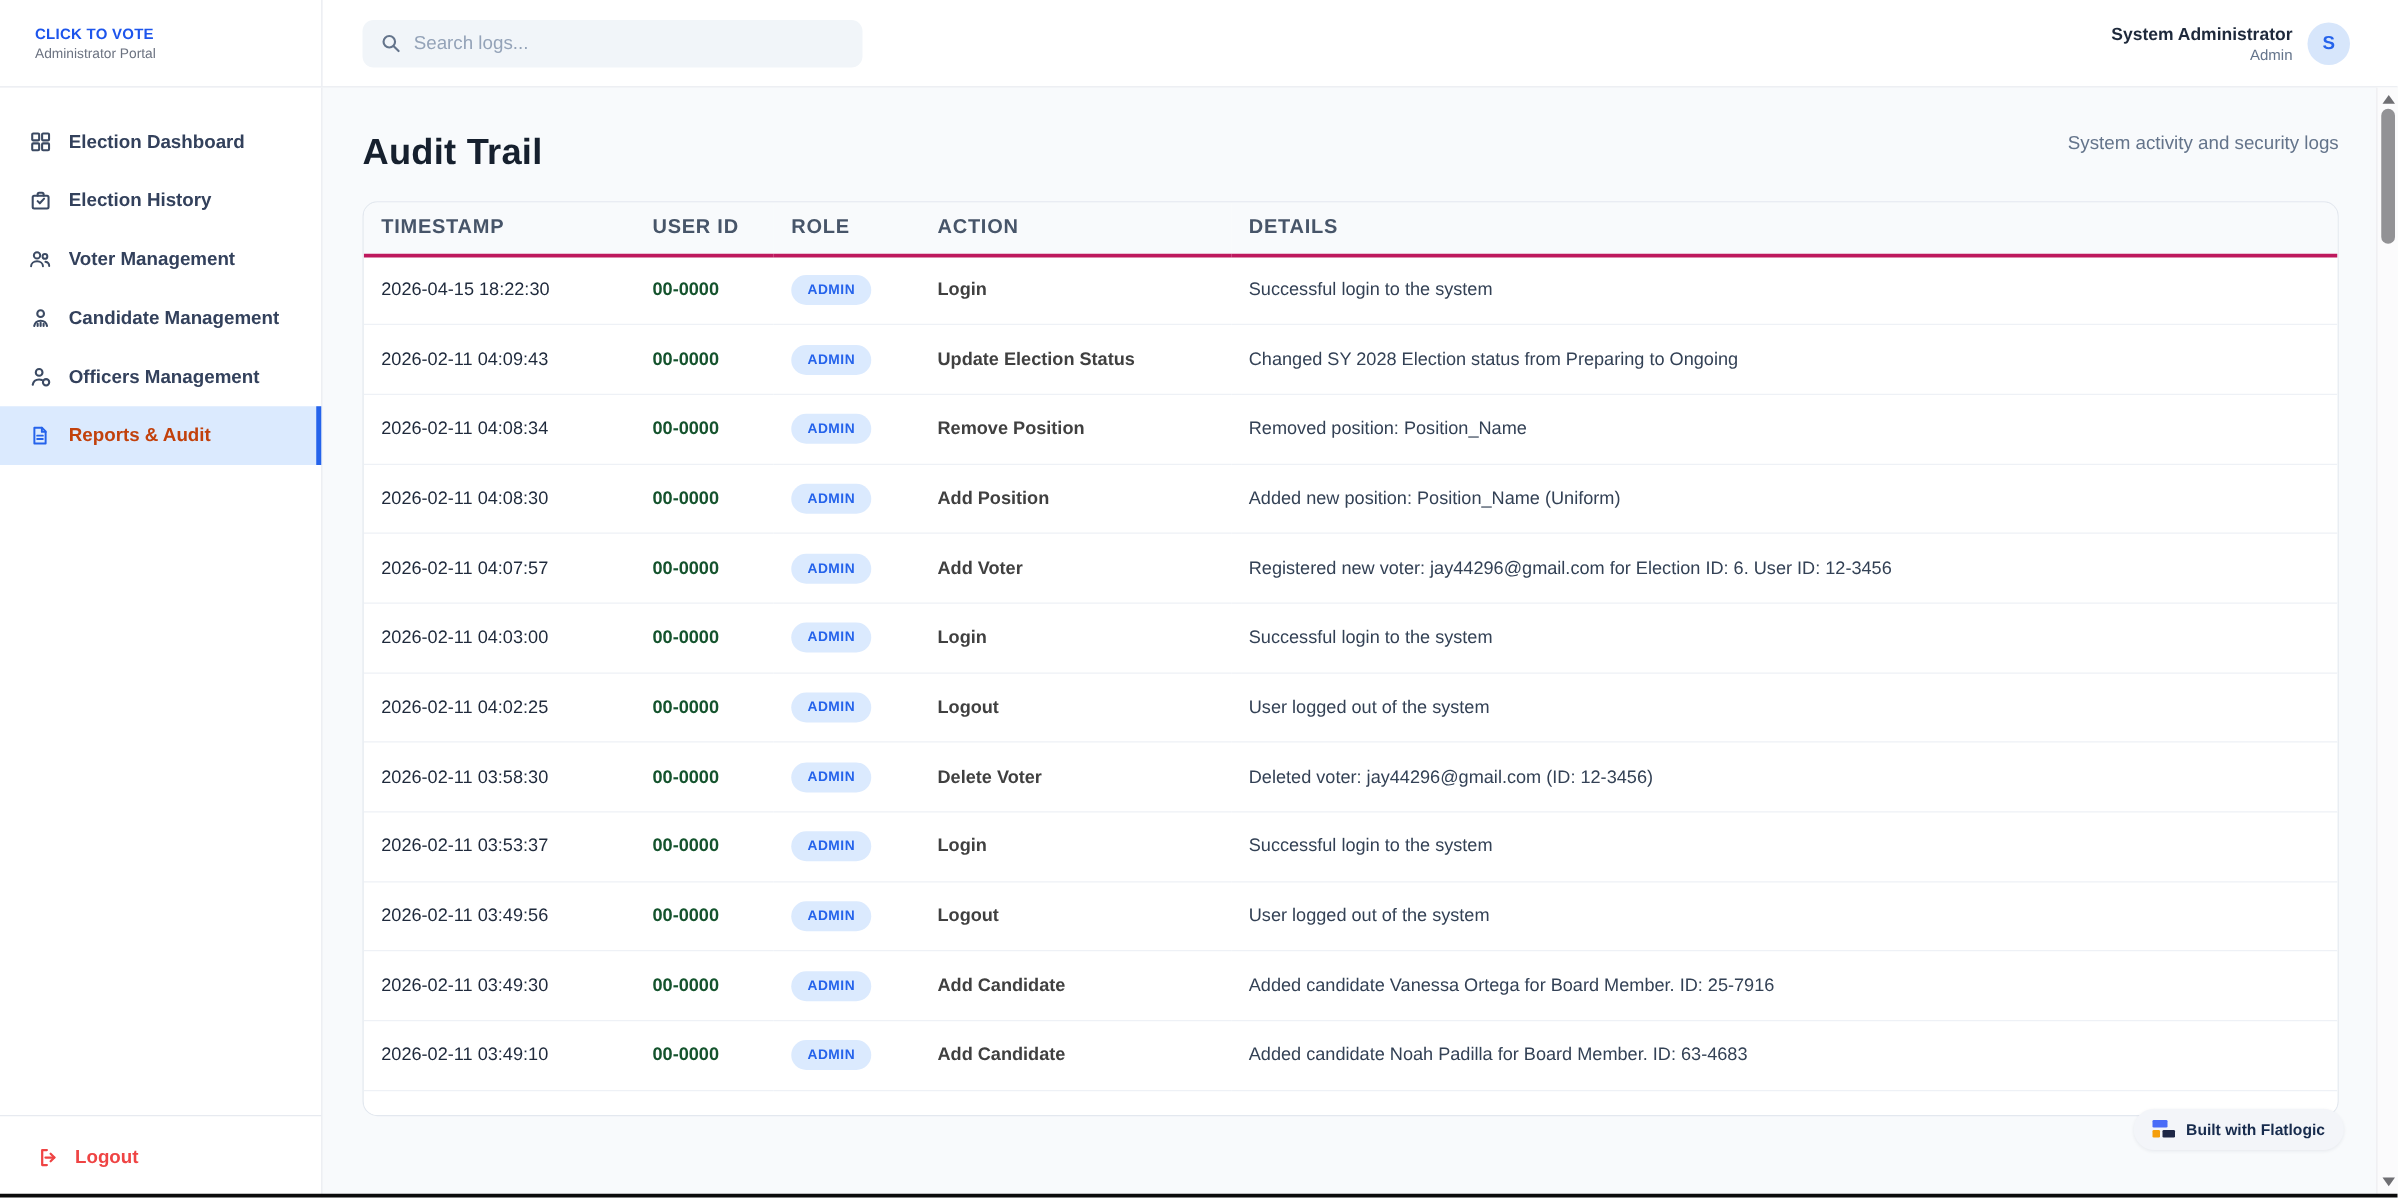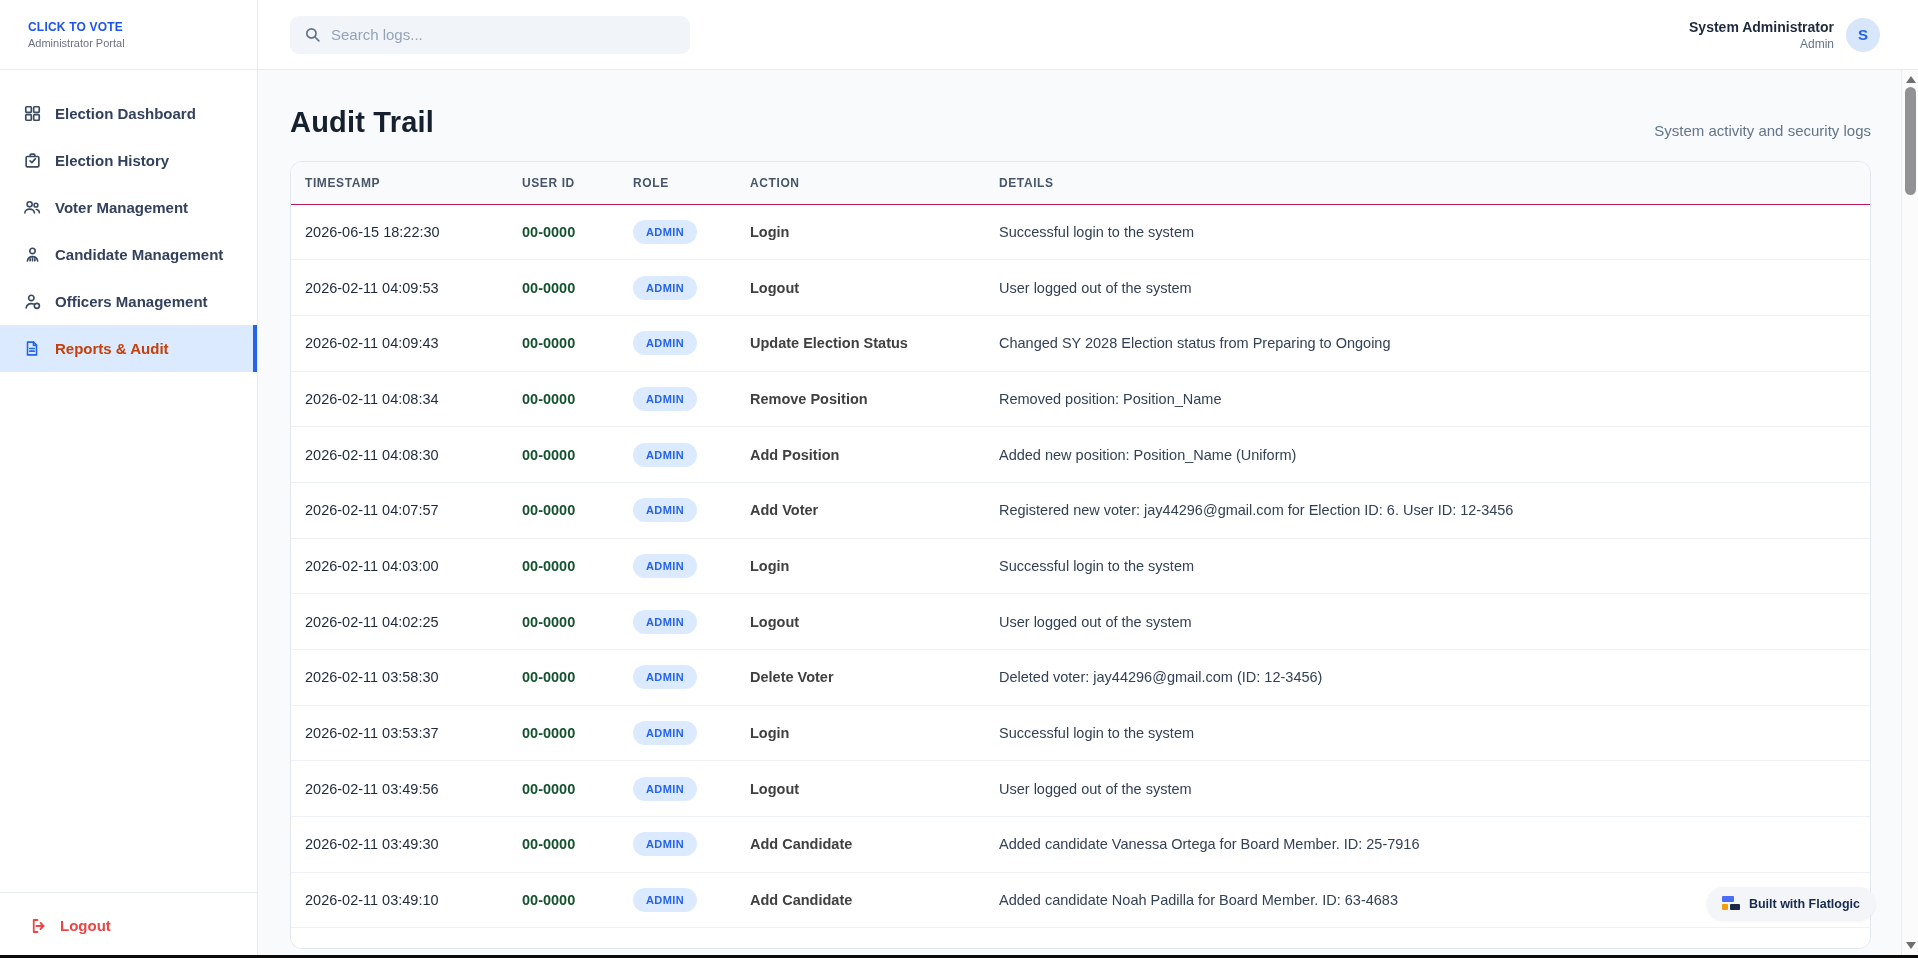--- a/index.html
+++ b/index.html
@@ -37,30 +37,30 @@
   .nav-item .nav-icon svg { stroke:#3b4a63; fill:none; }
   .nav-item.active { background:#dbeafe; color:#c2410c; border-right:4px solid #2563eb; }
   .nav-item.active .nav-icon svg { stroke:#2563eb; }
   .logout-row { position:absolute; bottom:0; left:0; width:100%; height:66px;
                 border-top:1px solid #e7eaf0; display:flex; align-items:center; gap:12px;
                 padding-left:30px; color:#ef4444; font-size:15px; font-weight:600; cursor:pointer; }
 
   
   .main { position:absolute; top:70px; left:258px; right:0; bottom:0; background:#f8fafc;
           overflow:hidden; padding:36px 47px 0 32px; }
-  .page-header { display:flex; justify-content:space-between; align-items:flex-end; }
+  .page-header { display:flex; justify-content:space-between; align-items:flex-start; }
   .page-title { font-size:29px; font-weight:800; color:#16202e; letter-spacing:.2px; }
   .page-subtitle { font-size:15px; color:#64748b; }
 
   .card { margin-top:22px; background:#fff; border:1px solid #e3e8ef; border-radius:12px;
           overflow:hidden; }
   table { width:100%; border-collapse:collapse; table-layout:fixed; }
   thead tr { height:42px; background:#f8fafc; }
-  th { text-align:left; font-size:12px; font-weight:700; color:#475569; letter-spacing:.6px;
-       text-transform:uppercase; padding-left:14px; border-bottom:1px solid #be185d; }
+  th { text-align:left; font-size:16px; font-weight:700; color:#475569; letter-spacing:.6px;
+       text-transform:uppercase; padding-left:14px; border-bottom:3px solid #be185d; }
   tbody tr { height:55.7px; border-bottom:1px solid #eef1f6; background:#fff; }
   td { padding-left:14px; font-size:14.5px; vertical-align:middle; }
   .td-ts { color:#1e293b; }
   .td-uid { color:#14532d; font-weight:700; }
   .td-action { color:#404040; font-weight:700; }
   .td-details { color:#334155; }
   .role-badge { display:inline-block; background:#dbeafe; color:#2563eb; font-size:11px;
                 font-weight:700; letter-spacing:.4px; padding:6px 13px; border-radius:999px; }
   tr.partial-row { height:20px; border-bottom:none; }
 
@@ -206,32 +206,25 @@
           <tr id="thead-row">
             <th>TIMESTAMP</th>
             <th>USER ID</th>
             <th>ROLE</th>
             <th>ACTION</th>
             <th>DETAILS</th>
           </tr>
         </thead>
       <tbody id="tbody">
           <tr>
-            <td class="td-ts">2026-06-15 18:22:30</td>
+            <td class="td-ts">2026-04-15 18:22:30</td>
             <td class="td-uid">00-0000</td>
             <td><span class="role-badge">ADMIN</span></td>
             <td class="td-action">Login</td>
             <td class="td-details">Successful login to the system</td>
-          </tr>
-          <tr>
-            <td class="td-ts">2026-02-11 04:09:53</td>
-            <td class="td-uid">00-0000</td>
-            <td><span class="role-badge">ADMIN</span></td>
-            <td class="td-action">Logout</td>
-            <td class="td-details">User logged out of the system</td>
           </tr>
           <tr>
             <td class="td-ts">2026-02-11 04:09:43</td>
             <td class="td-uid">00-0000</td>
             <td><span class="role-badge">ADMIN</span></td>
             <td class="td-action">Update Election Status</td>
             <td class="td-details">Changed SY 2028 Election status from Preparing to Ongoing</td>
           </tr>
           <tr>
             <td class="td-ts">2026-02-11 04:08:34</td>

